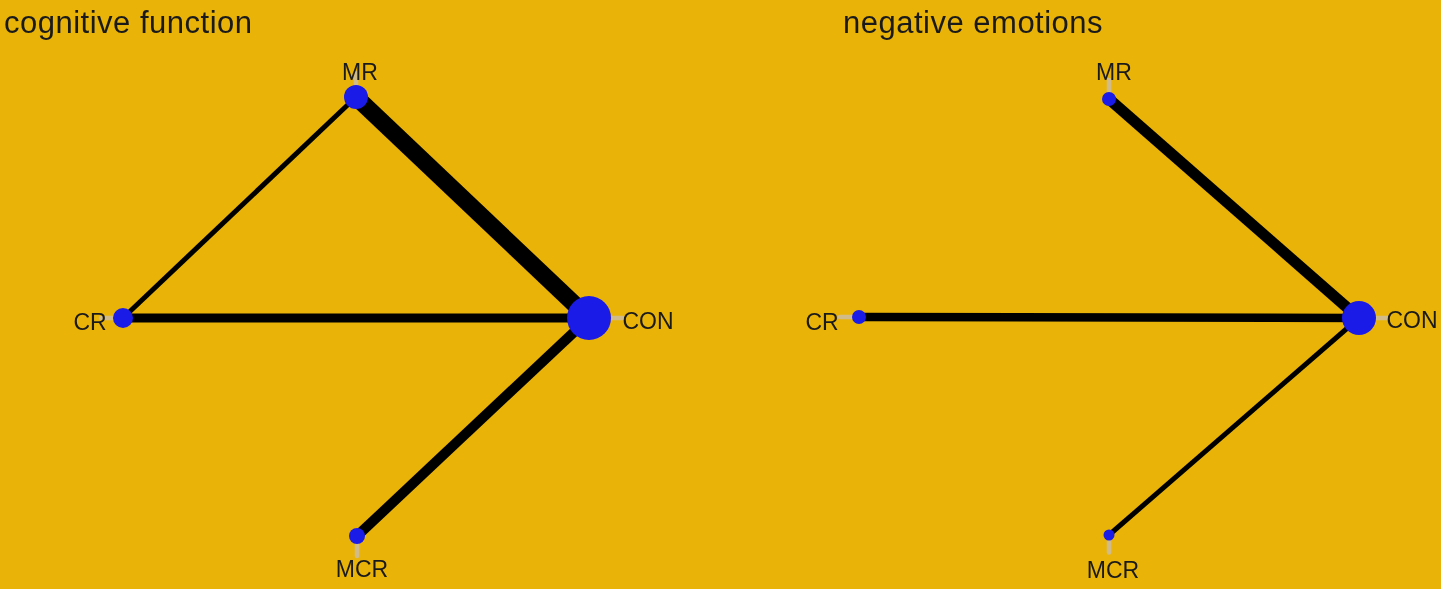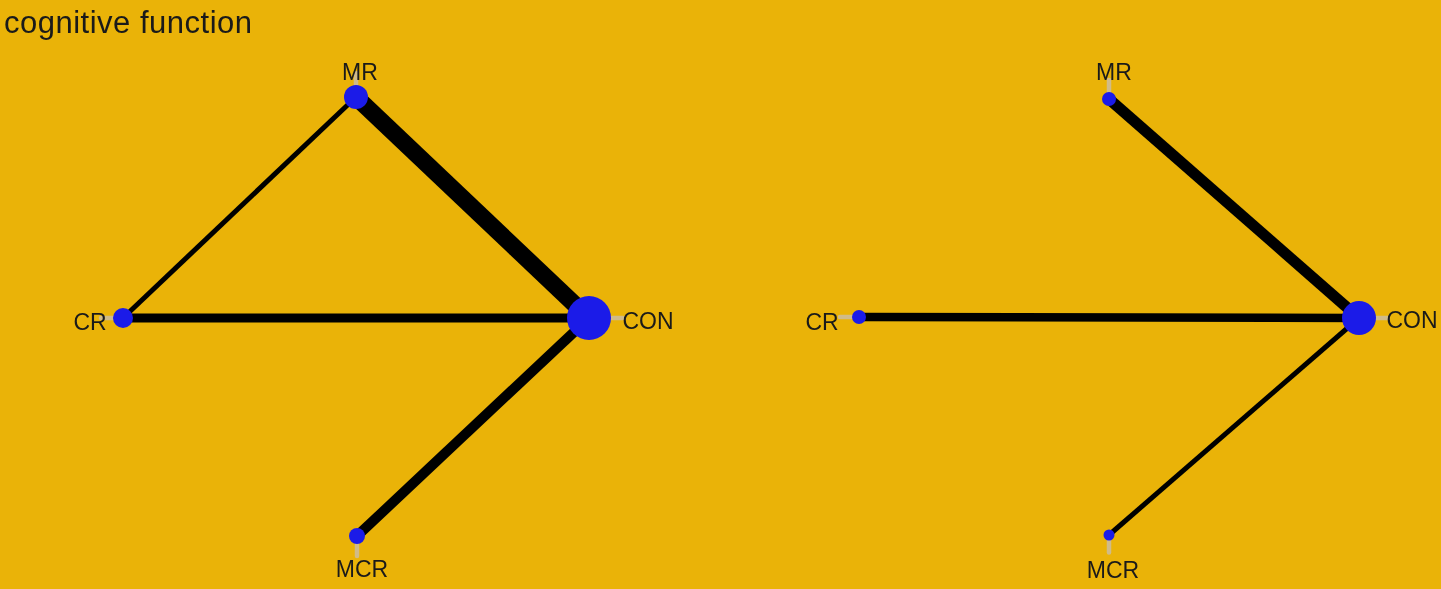--- a/index.html
+++ b/index.html
@@ -35,20 +35,21 @@
     font-family: "Liberation Sans", sans-serif;
     font-size: 23px;
     fill: #1a1a1a;
   }
 </style>
 </head>
 <body>
 
 <div id="figure">
   <div id="title-left" class="panel-title">cognitive function</div>
+  <div id="title-right" class="panel-title">negative emotions</div>
   <svg id="network-svg" width="1441" height="589" viewBox="0 0 1441 589">
       <g>
         <line x1="123" y1="318" x2="356" y2="97" stroke="#000000" stroke-width="5" stroke-linecap="butt"></line>
         <line x1="356" y1="97" x2="589" y2="318" stroke="#000000" stroke-width="17" stroke-linecap="butt"></line>
         <line x1="123" y1="318" x2="589" y2="318" stroke="#000000" stroke-width="9" stroke-linecap="butt"></line>
         <line x1="357" y1="536" x2="589" y2="318" stroke="#000000" stroke-width="10" stroke-linecap="butt"></line>
         <line x1="356" y1="87" x2="356" y2="73" stroke="#bcc3f3" stroke-width="4.5" stroke-linecap="round" opacity="0.55"></line>
         <line x1="115" y1="318" x2="101" y2="318" stroke="#bcc3f3" stroke-width="4.5" stroke-linecap="round" opacity="0.55"></line>
         <line x1="609" y1="318" x2="623" y2="318" stroke="#bcc3f3" stroke-width="4.5" stroke-linecap="round" opacity="0.55"></line>
         <line x1="357" y1="542" x2="357" y2="556" stroke="#bcc3f3" stroke-width="4.5" stroke-linecap="round" opacity="0.55"></line>

